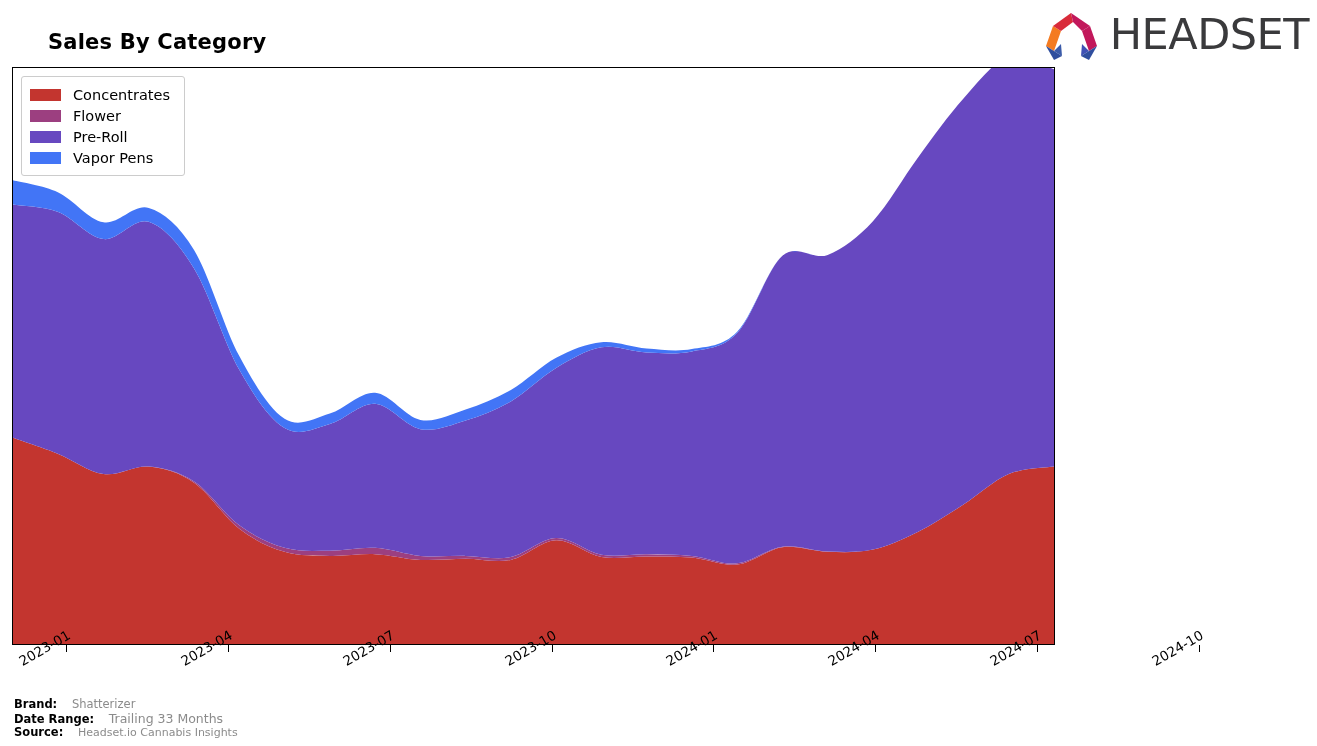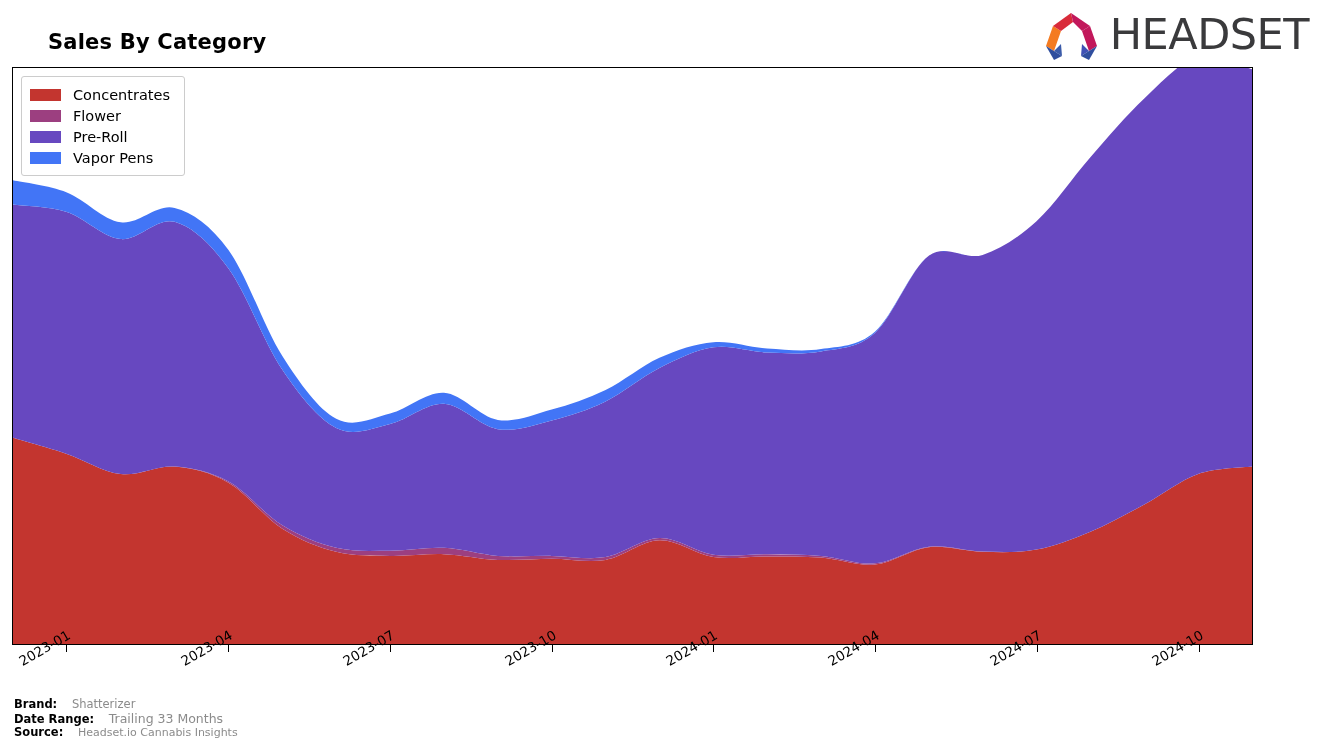--- a/index.html
+++ b/index.html
@@ -43,21 +43,21 @@
     color: #3a3a3c;
     letter-spacing: -0.5px;
     line-height: 1;
     font-family: "DejaVu Sans", "Liberation Sans", sans-serif;
   }
 
   
   #plot-area {
     position: absolute;
     left: 12px; top: 67px;
-    width: 1241px; height: 578px;
+    width: 1043px; height: 578px;
     border: 1.3px solid #000000;
     background: #ffffff;
     overflow: hidden;
   }
   #plot-svg { display: block; width: 100%; height: 100%; }
 
   
   #legend {
     position: absolute;
     left: 8px; top: 8px;

